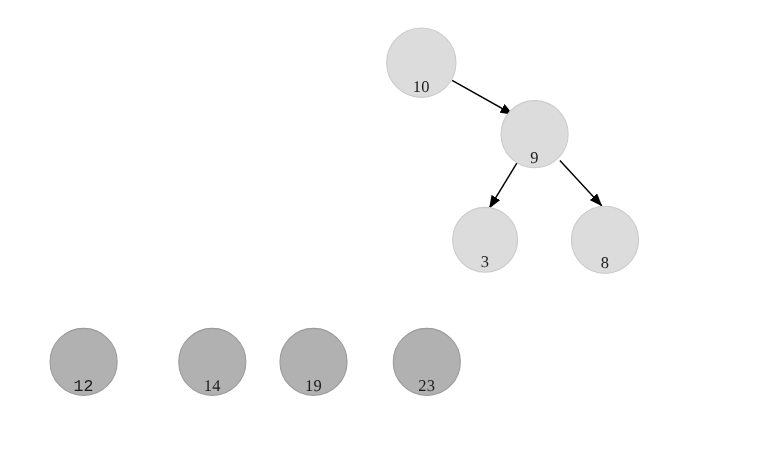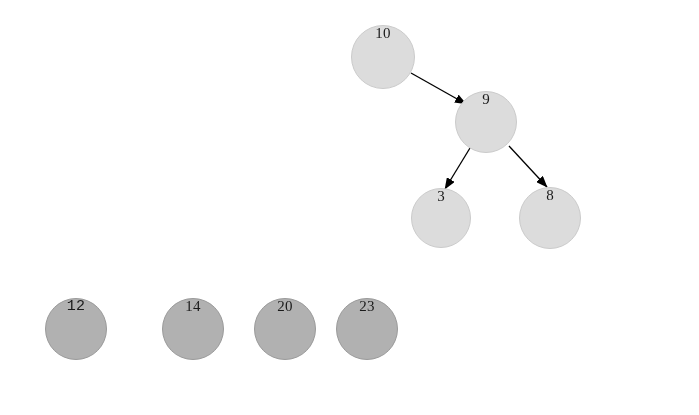--- a/index.html
+++ b/index.html
@@ -24,21 +24,21 @@
     top: 0;
     width: 699px;
     height: 415px;
     pointer-events: none;
   }
   .node {
     position: absolute;
     border-radius: 50%;
     box-sizing: border-box;
     display: flex;
-    align-items: flex-start;
+    align-items: flex-end;
     justify-content: center;
     user-select: none;
   }
   .node-label {
     font-size: 15px;
     line-height: 1;
     color: #1a1a1a;
     letter-spacing: 0.2px;
   }
   .node.tree {
@@ -83,20 +83,20 @@
       </div>
     </div>
   <div id="detached-nodes-group">
       <div class="node detached" style="left: 45px; top: 298px; width: 62px; height: 62px; font-family: Liberation Mono, monospace;">
         <span class="node-label">12</span>
       </div>
       <div class="node detached" style="left: 162px; top: 298px; width: 62px; height: 62px;">
         <span class="node-label">14</span>
       </div>
       <div class="node detached" style="left: 254px; top: 298px; width: 62px; height: 62px;">
-        <span class="node-label">20</span>
+        <span class="node-label">19</span>
       </div>
-      <div class="node detached" style="left: 336px; top: 298px; width: 62px; height: 62px;">
+      <div class="node detached" style="left: 357px; top: 298px; width: 62px; height: 62px;">
         <span class="node-label">23</span>
       </div>
     </div>
 
 </div>
 
 </body></html>

